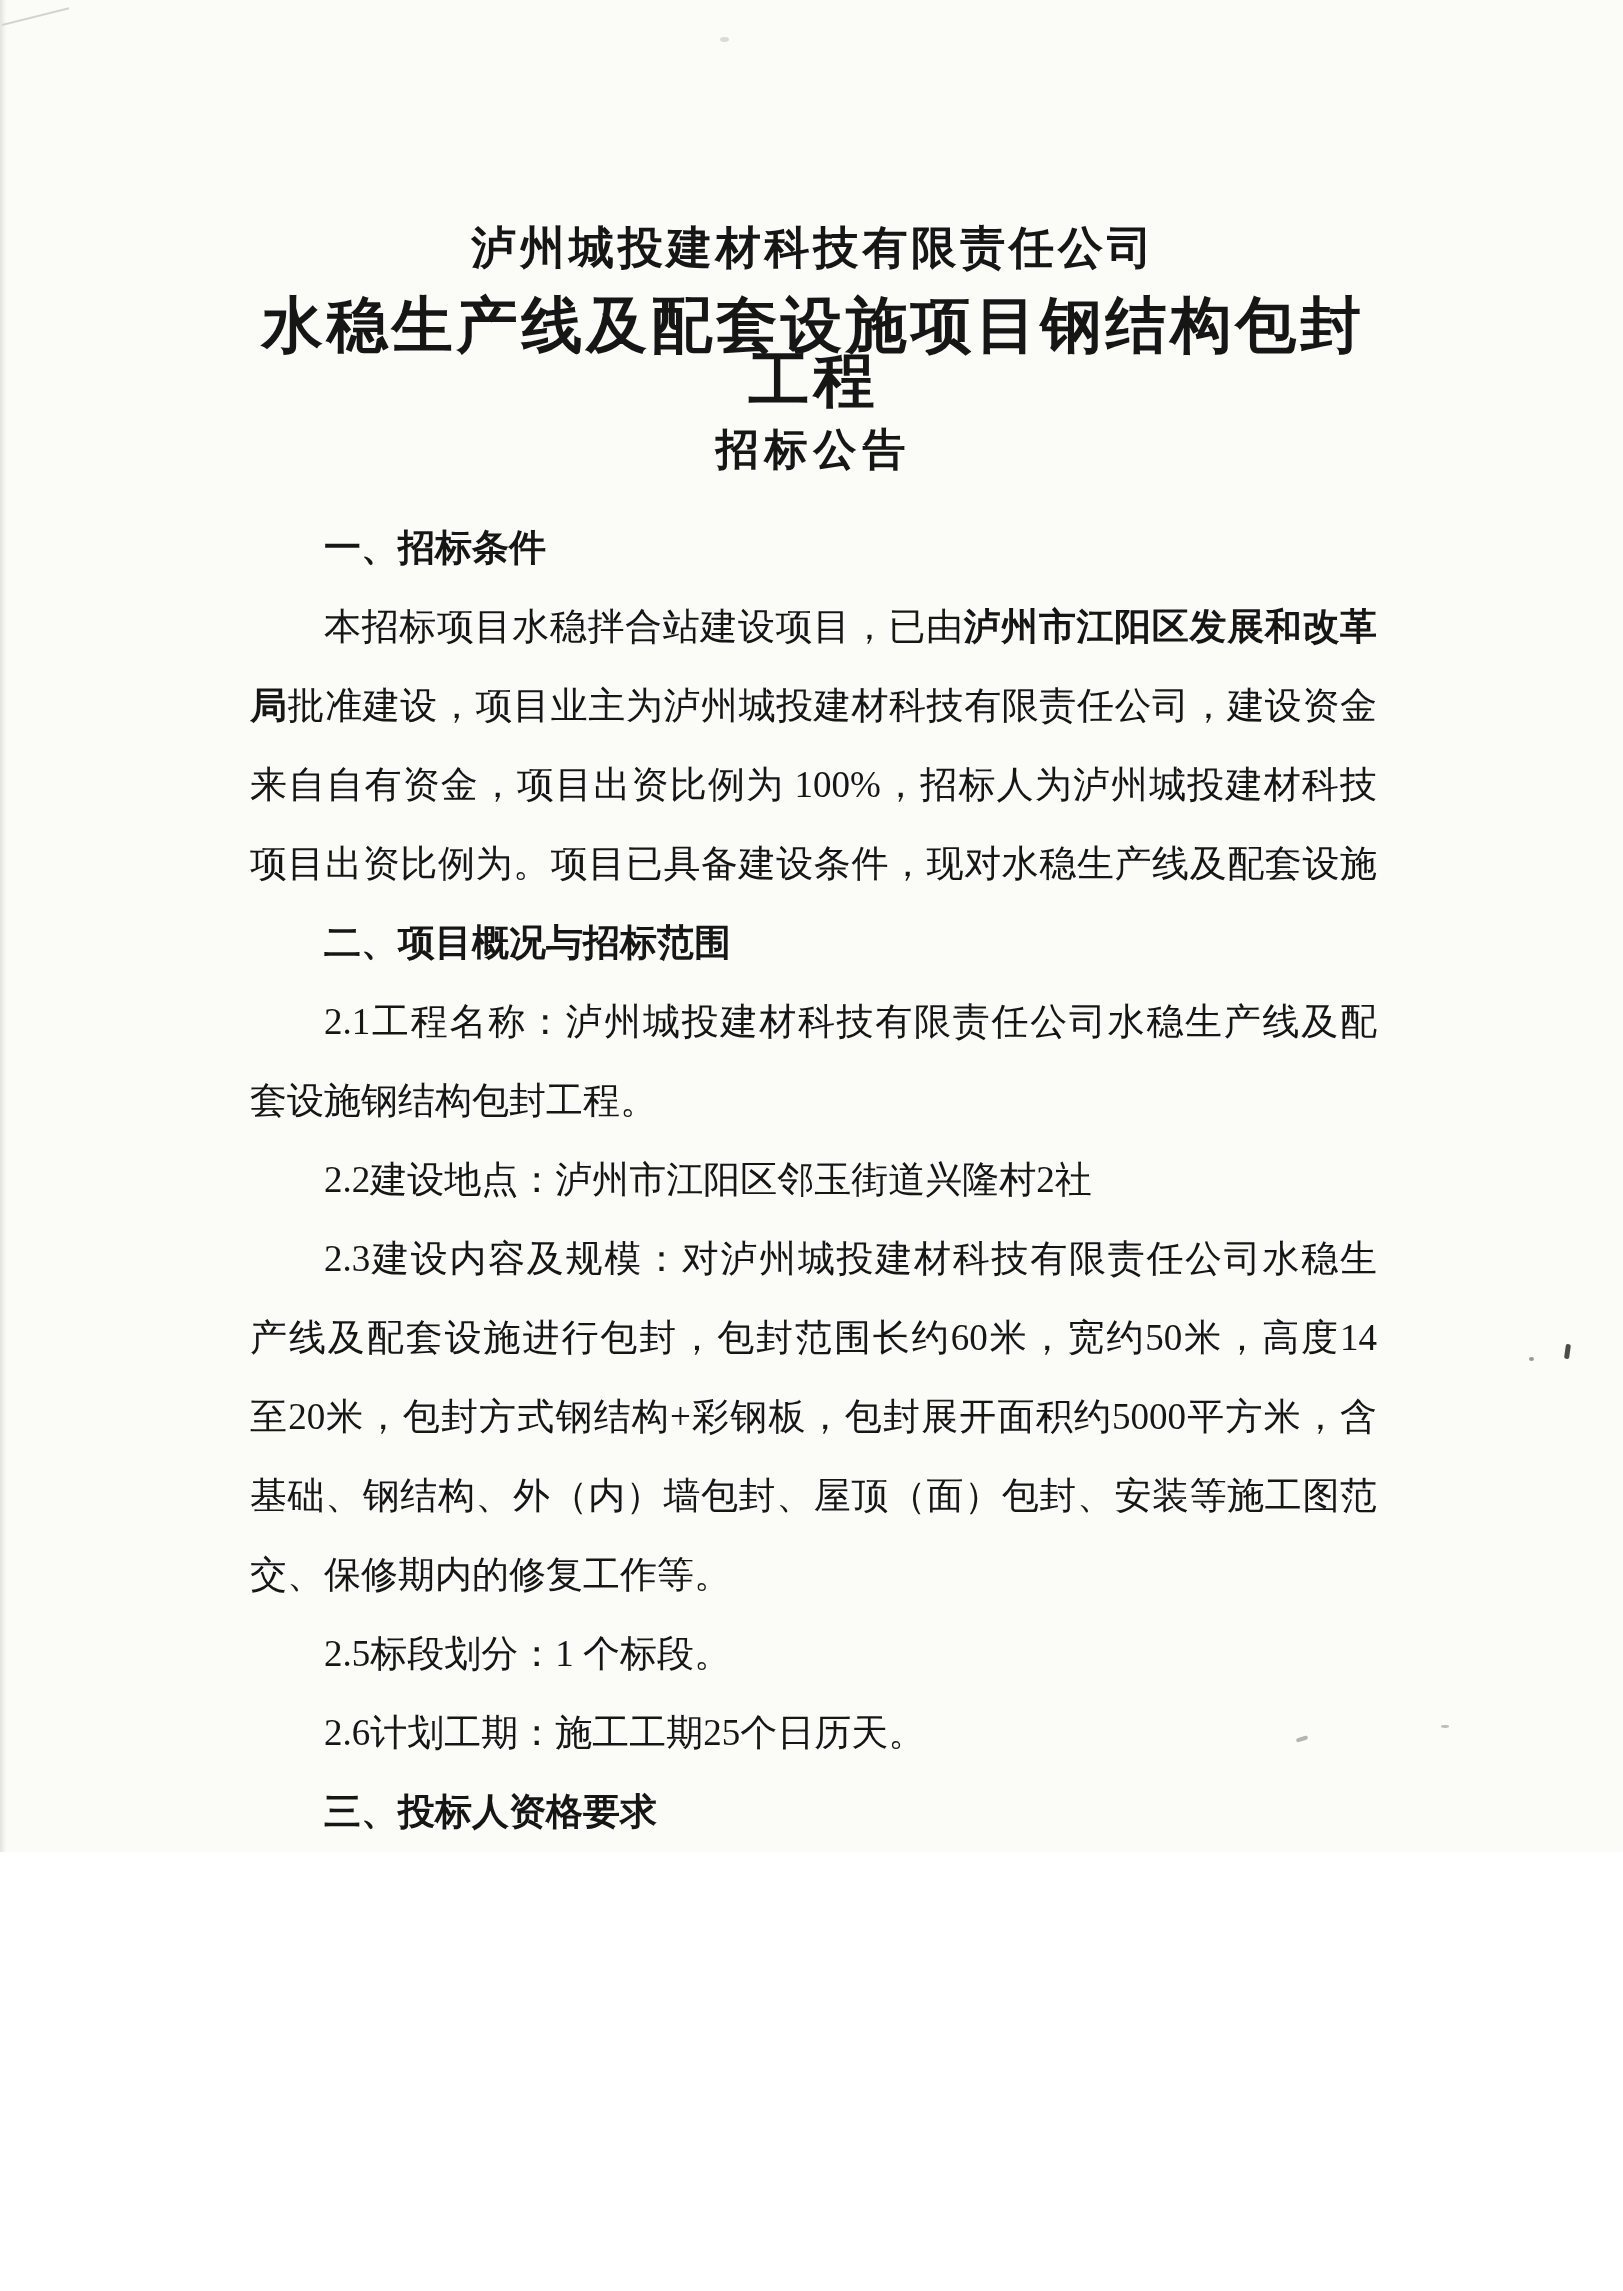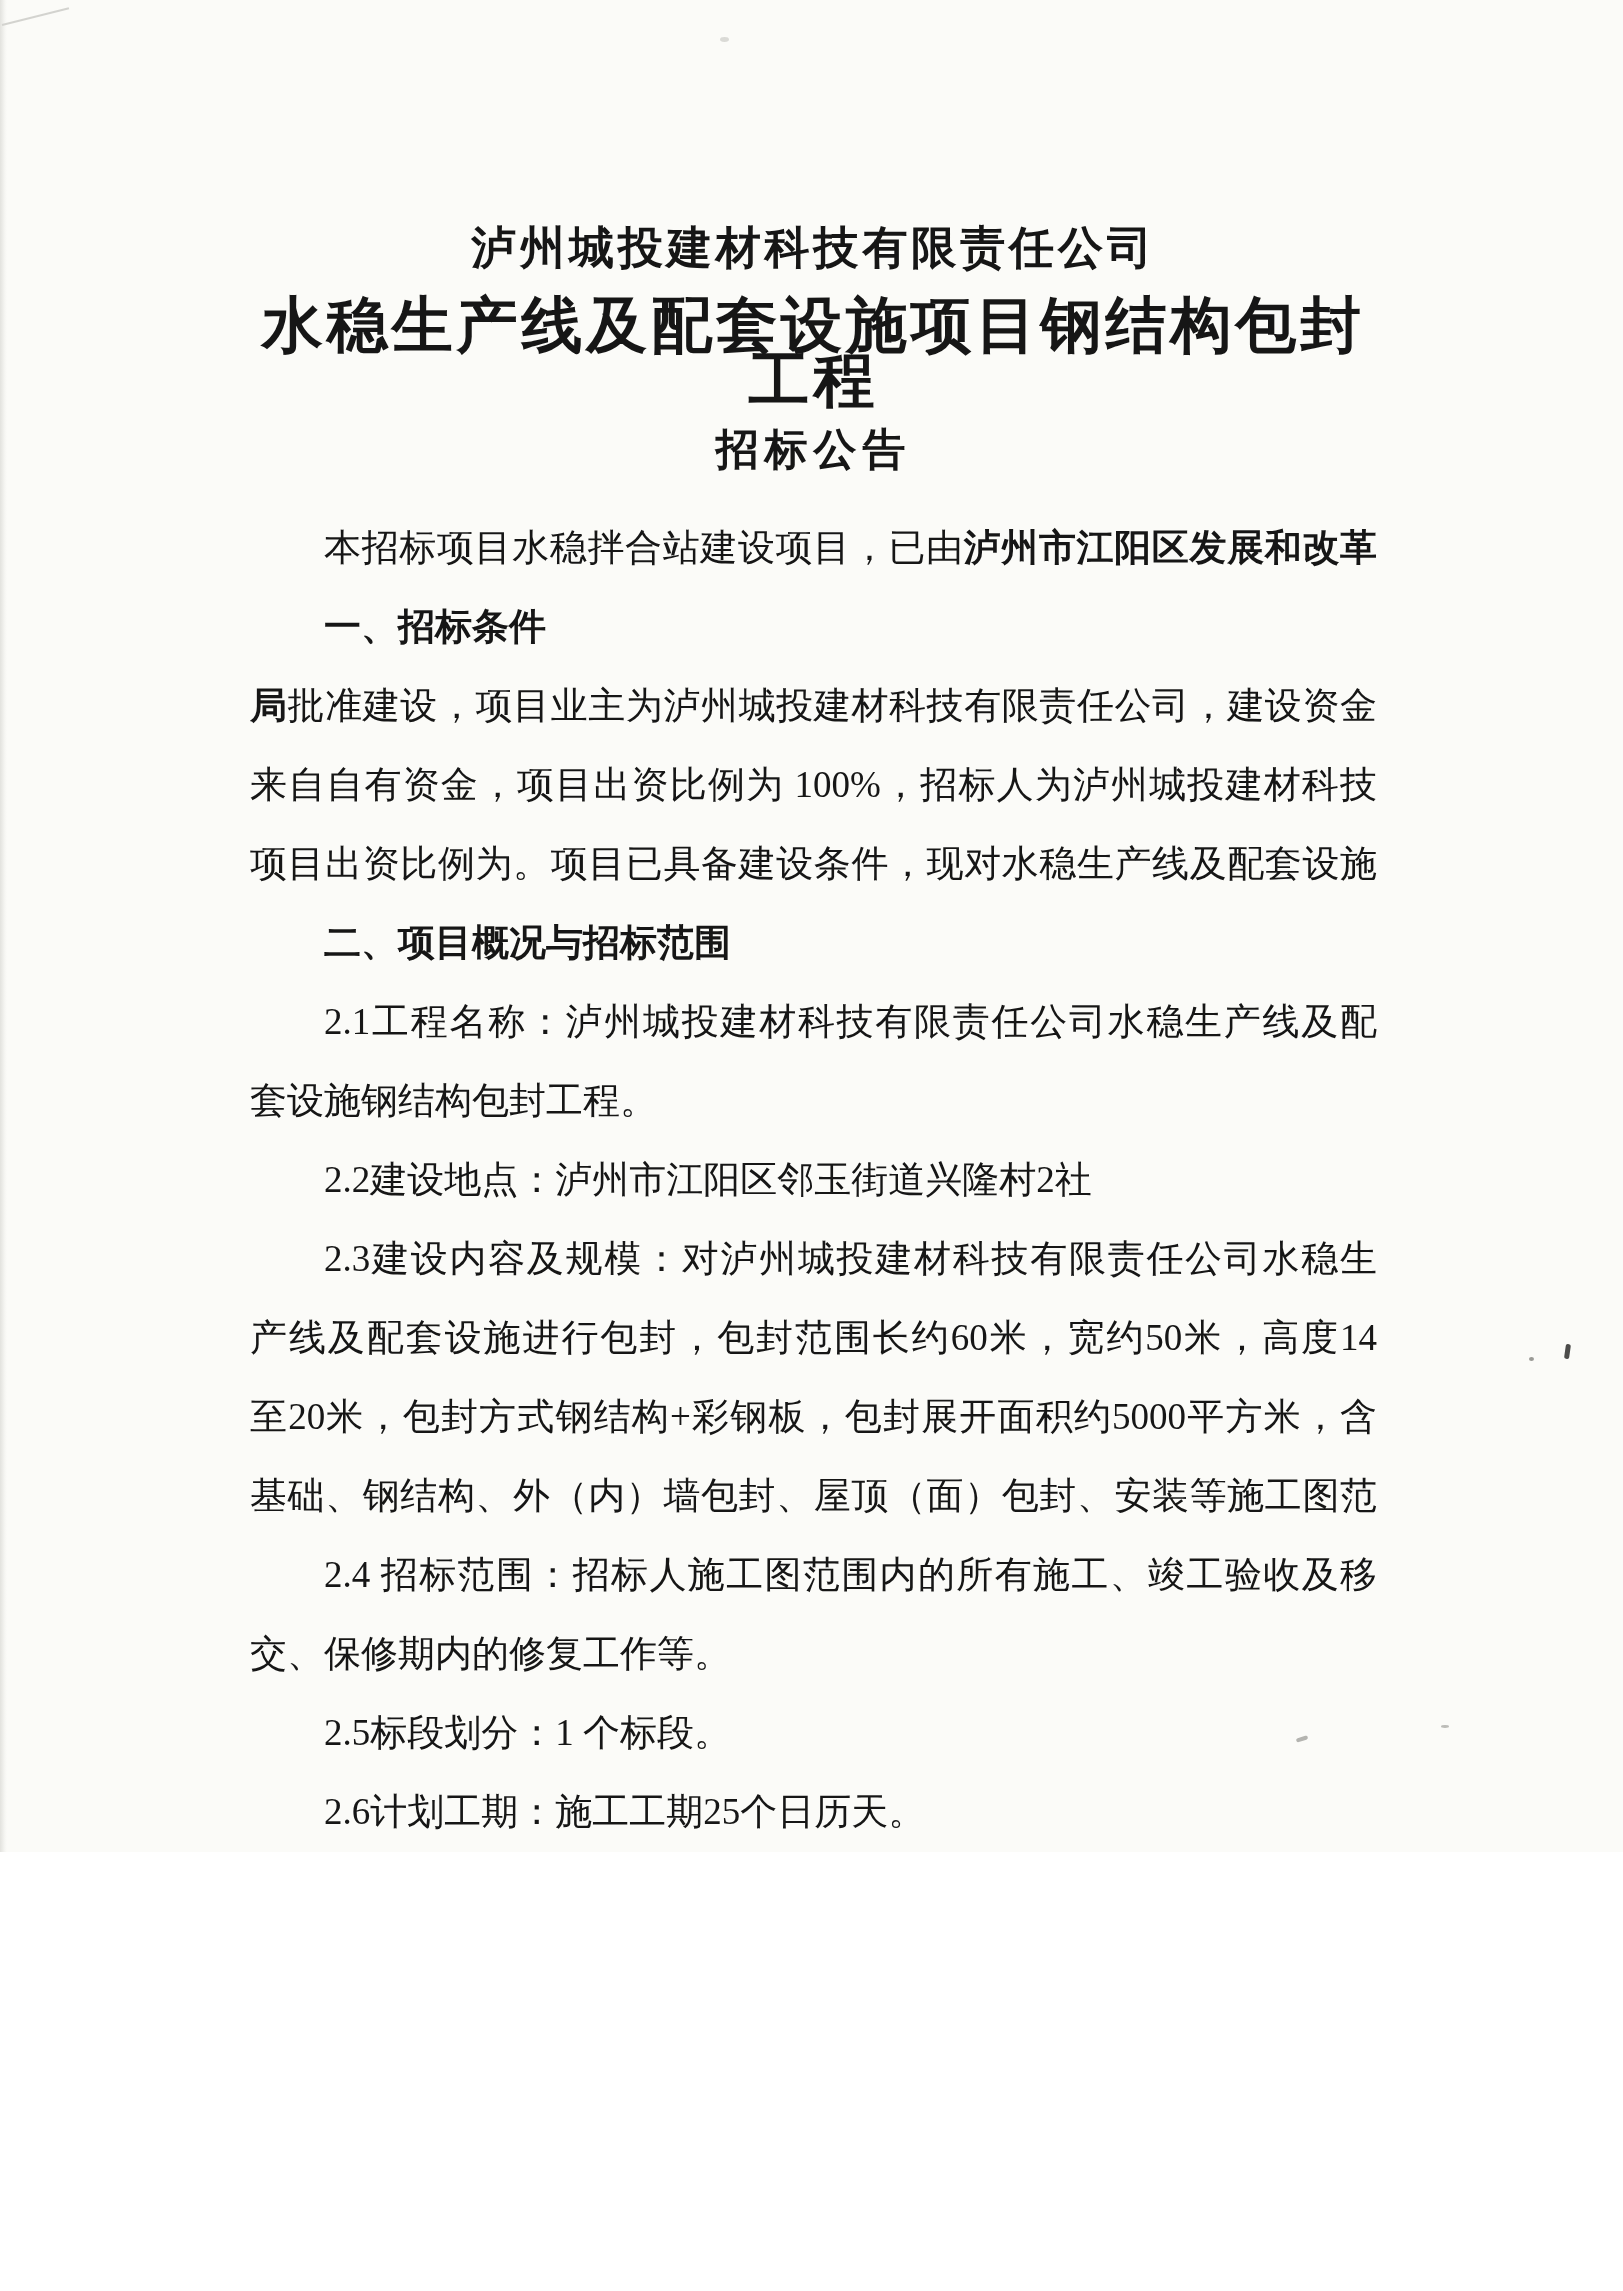--- a/index.html
+++ b/index.html
@@ -48,34 +48,33 @@
   <div class="speckle" style="left:1441px;top:1725px;width:7.8px;height:2.9px;background:#bcbcb8;"></div>
   <div class="speckle" style="left:841px;top:2078px;width:6.9px;height:3.9px;background:#cdcdc9;"></div>
 
   <div class="content">
     <div class="titles">
       <div class="title-l1">泸州城投建材科技有限责任公司</div>
       <div class="title-l2">水稳生产线及配套设施项目钢结构包封工程</div>
       <div class="title-l3">招标公告</div>
     </div>
     <div class="doc-body">
+        <div class="line heading indent"><span>一、招标条件</span></div>
         <div class="line indent fill"><span>本招标项目水稳拌合站建设项目，已由</span><span class="b">泸州市江阳区发展和改革</span></div>
-        <div class="line heading indent"><span>一、招标条件</span></div>
         <div class="line fill"><span class="b">局</span><span>批准建设，项目业主为泸州城投建材科技有限责任公司，建设资金</span></div>
         <div class="line fill"><span>来自自有资金，项目出资比例为 100%，招标人为泸州城投建材科技</span></div>
         <div class="line fill"><span>项目出资比例为。项目已具备建设条件，现对水稳生产线及配套设施钢</span></div>
         <div class="line heading indent"><span>二、项目概况与招标范围</span></div>
         <div class="line indent fill"><span>2.1工程名称：泸州城投建材科技有限责任公司水稳生产线及配</span></div>
         <div class="line"><span>套设施钢结构包封工程。</span></div>
         <div class="line indent"><span>2.2建设地点：泸州市江阳区邻玉街道兴隆村2社</span></div>
         <div class="line indent fill"><span>2.3建设内容及规模：对泸州城投建材科技有限责任公司水稳生</span></div>
         <div class="line fill"><span>产线及配套设施进行包封，包封范围长约60米，宽约50米，高度14</span></div>
         <div class="line fill"><span>至20米，包封方式钢结构+彩钢板，包封展开面积约5000平方米，含</span></div>
         <div class="line fill"><span>基础、钢结构、外（内）墙包封、屋顶（面）包封、安装等施工图范</span></div>
-        <div class="line indent fill"><span>2.4 招标范围：招标人施工图范围内的所有施工、竣工验收及移</span></div>
         <div class="line"><span>交、保修期内的修复工作等。</span></div>
         <div class="line indent"><span>2.5标段划分：1 个标段。</span></div>
         <div class="line indent"><span>2.6计划工期：施工工期25个日历天。</span></div>
         <div class="line heading indent"><span>三、投标人资格要求</span></div>
       </div>
   </div>
 
 </div>
 
 

